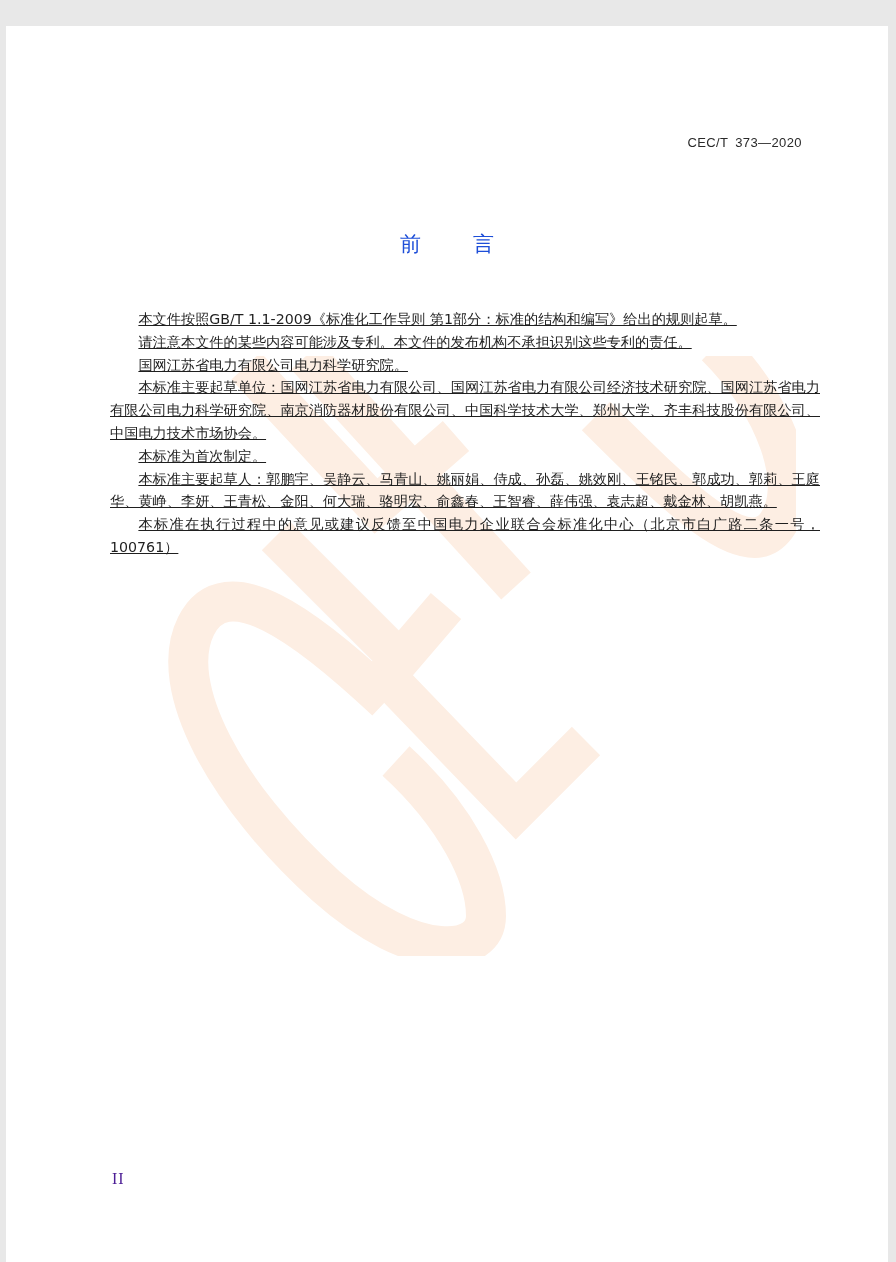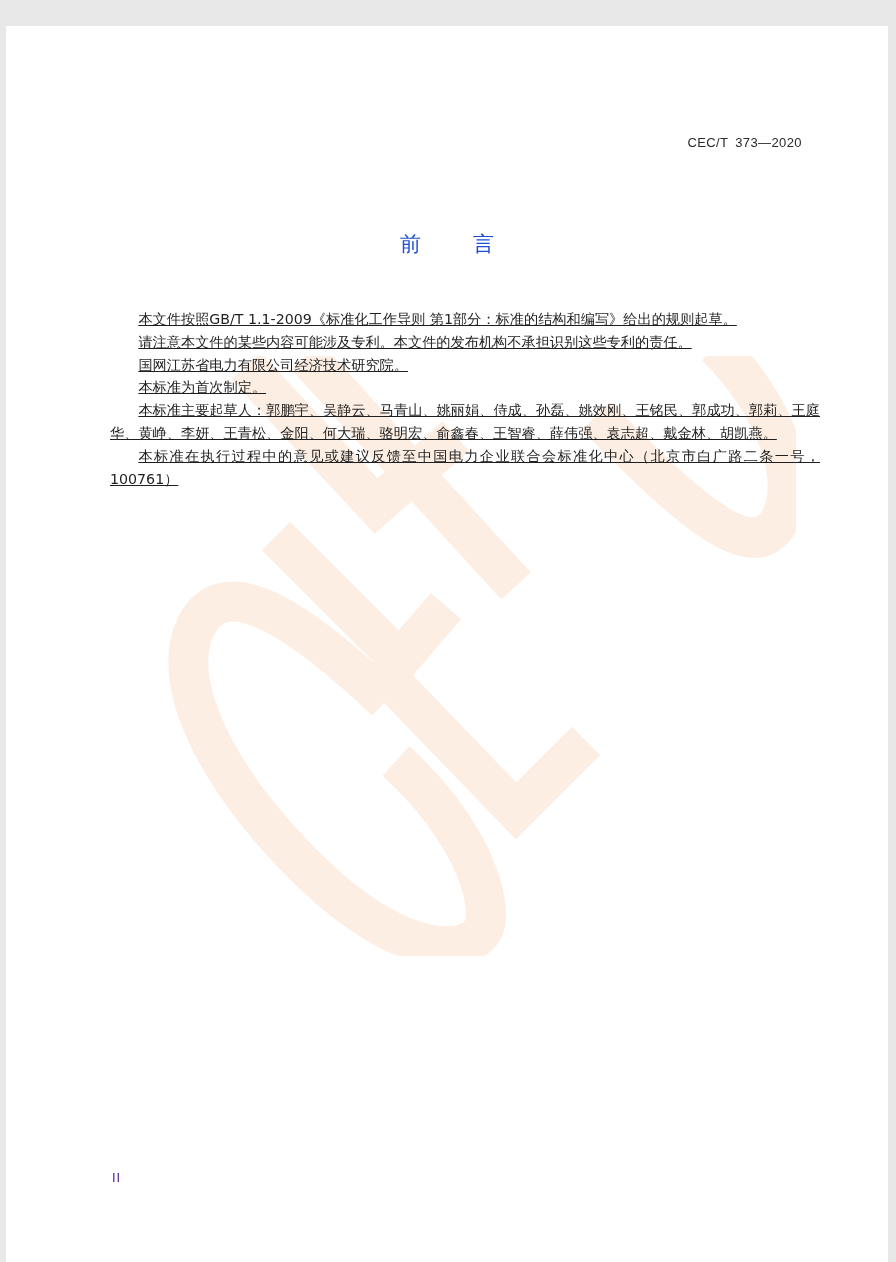--- a/index.html
+++ b/index.html
@@ -69,22 +69,22 @@
     .body-text p {
       margin: 0;
       text-indent: 2em;
       text-align: justify;
       text-align-last: left;
     }
     .page-number {
       position: absolute;
       left: 106px;
       top: 1144px;
-      font-family: Liberation Sans, sans-serif;
-      font-size: 13px;
+      font-family: Liberation Serif, serif;
+      font-size: 16px;
       color: #4c1d95;
       letter-spacing: 1px;
     }
   </style>
 </head>
 <body>
 
 <div class="page">
 
   <svg class="watermark" viewBox="0 0 640 600">
@@ -103,20 +103,21 @@
 
   <div class="doc-code">CEC/T 373—2020</div>
 
   <div class="page-title">
     <span>前</span><span class="gap"></span><span>言</span>
   </div>
 
   <div class="body-text">
     <p>本文件按照GB/T 1.1-2009《标准化工作导则 第1部分：标准的结构和编写》给出的规则起草。</p>
     <p>请注意本文件的某些内容可能涉及专利。本文件的发布机构不承担识别这些专利的责任。</p>
-    <p>国网江苏省电力有限公司经济技术研究院。</p>
+    <p>国网江苏省电力有限公司电力科学研究院。</p>
+    <p>本标准主要起草单位：国网江苏省电力有限公司、国网江苏省电力有限公司经济技术研究院、国网江苏省电力有限公司电力科学研究院、南京消防器材股份有限公司、中国科学技术大学、郑州大学、齐丰科技股份有限公司、中国电力技术市场协会。</p>
     <p>本标准为首次制定。</p>
     <p>本标准主要起草人：郭鹏宇、吴静云、马青山、姚丽娟、侍成、孙磊、姚效刚、王铭民、郭成功、郭莉、王庭华、黄峥、李妍、王青松、金阳、何大瑞、骆明宏、俞鑫春、王智睿、薛伟强、袁志超、戴金林、胡凯燕。</p>
     <p>本标准在执行过程中的意见或建议反馈至中国电力企业联合会标准化中心（北京市白广路二条一号，100761）</p>
   </div>
 
   <div class="page-number">II</div>
 </div>
 
 </body></html>

